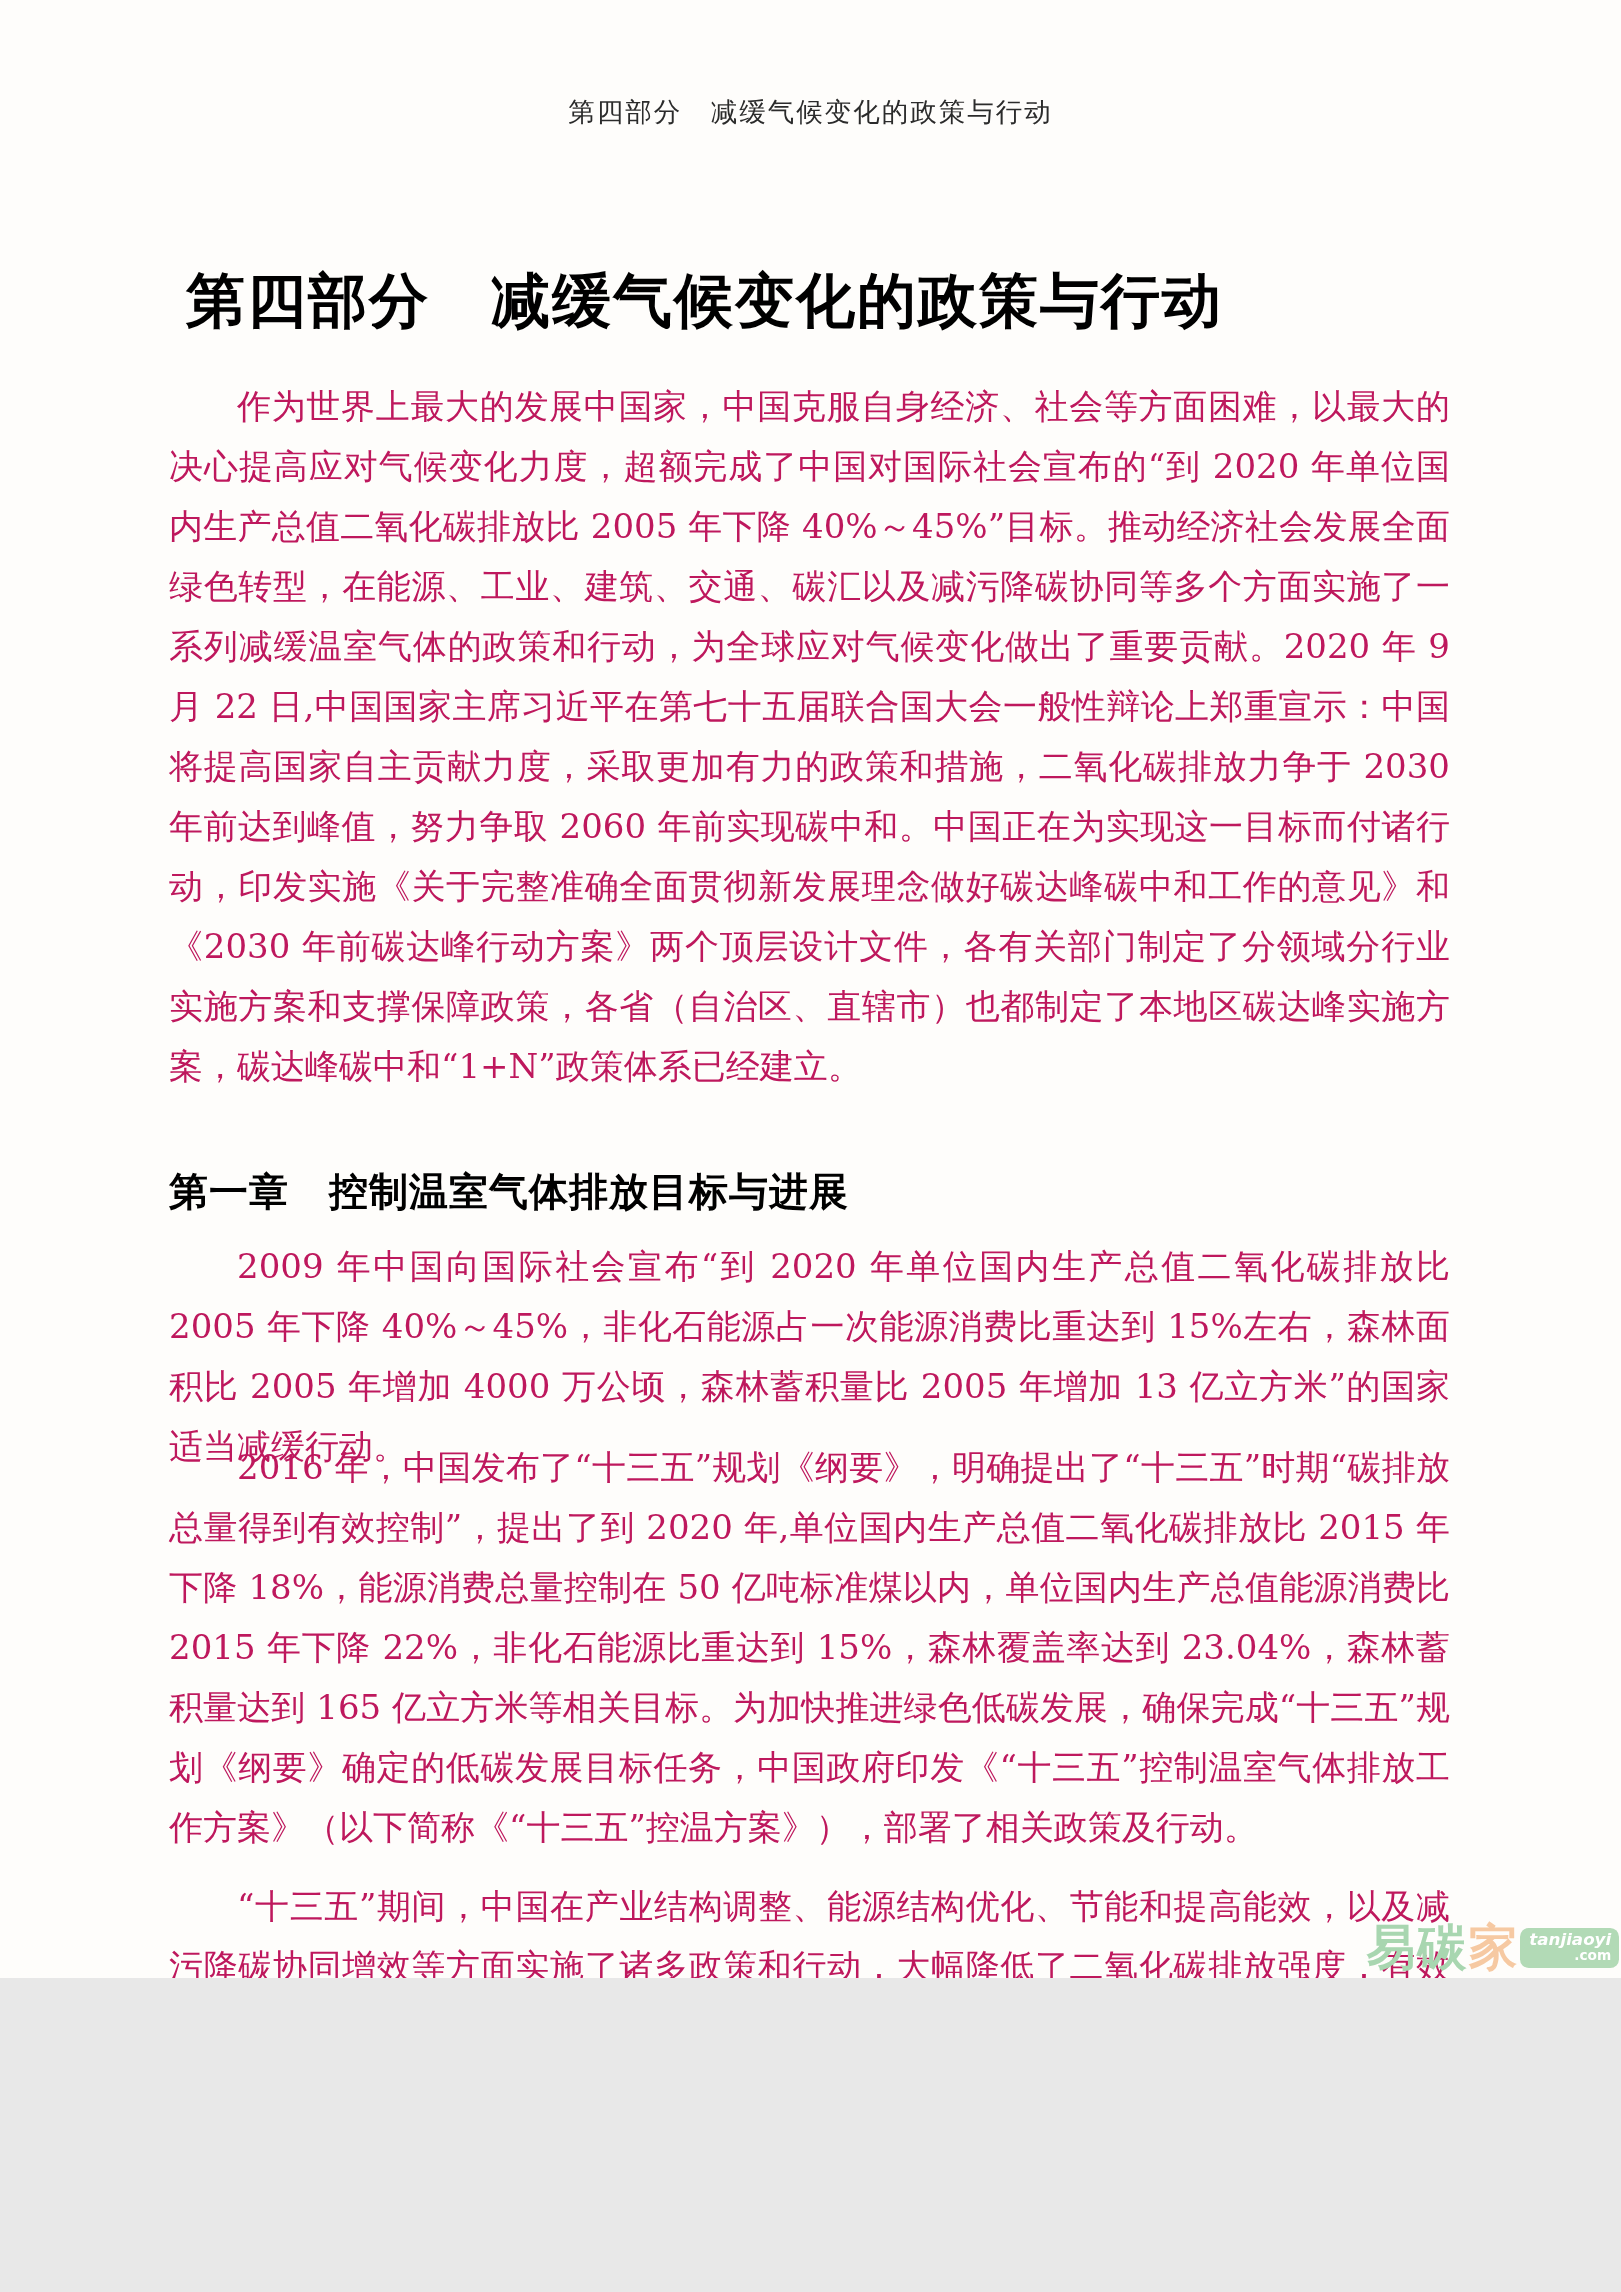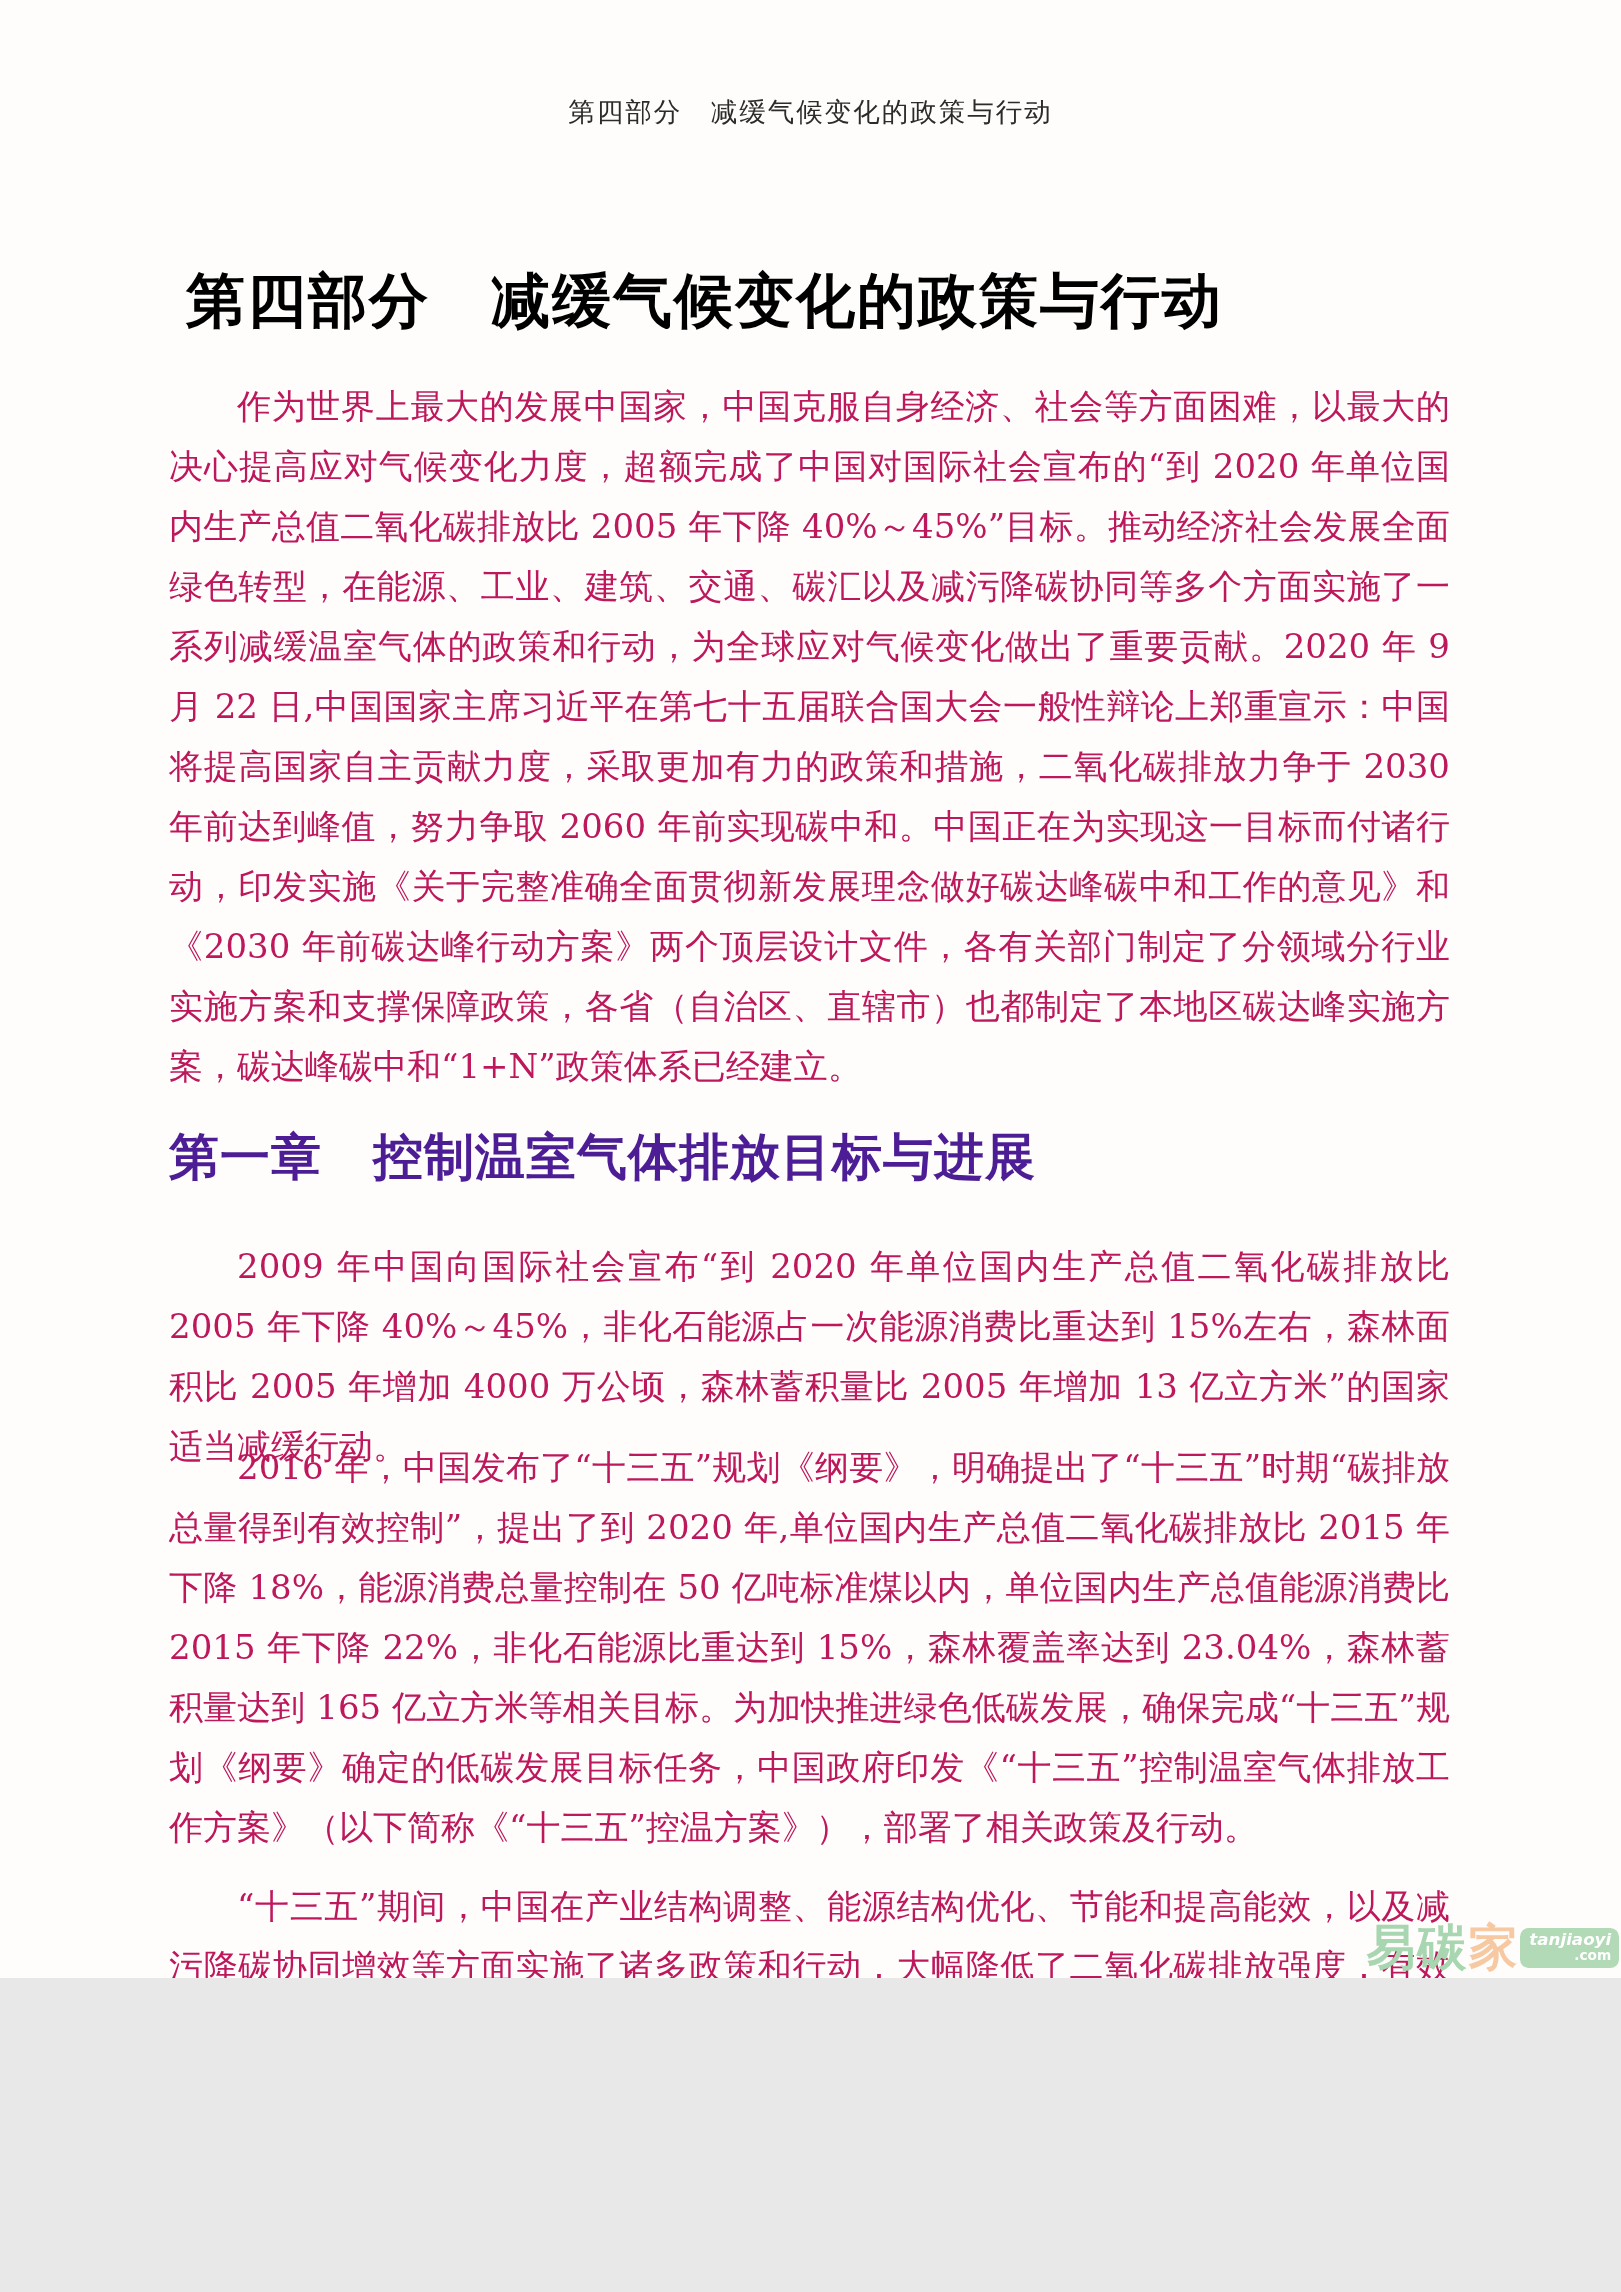--- a/index.html
+++ b/index.html
@@ -60,27 +60,27 @@
     text-indent: 2em;
   }
   .intro-block { top: 376px; }
   .para-2 { top: 1236px; }
   .para-3 { top: 1437px; }
   .para-4 { top: 1876px; }
 
   
   .chapter-heading {
     position: absolute;
-    top: 1082px;
+    top: 1133px;
     left: 169px;
     font-family: "DejaVu Sans", "Liberation Sans", sans-serif;
     font-weight: bold;
-    font-size: 50px;
+    font-size: 39px;
     letter-spacing: 1px;
-    color: #4c1d95;
+    color: #000000;
     white-space: nowrap;
   }
 
   
   .page-footer {
     position: absolute;
     top: 2184px;
     left: 0;
     width: 100%;
     text-align: center;

